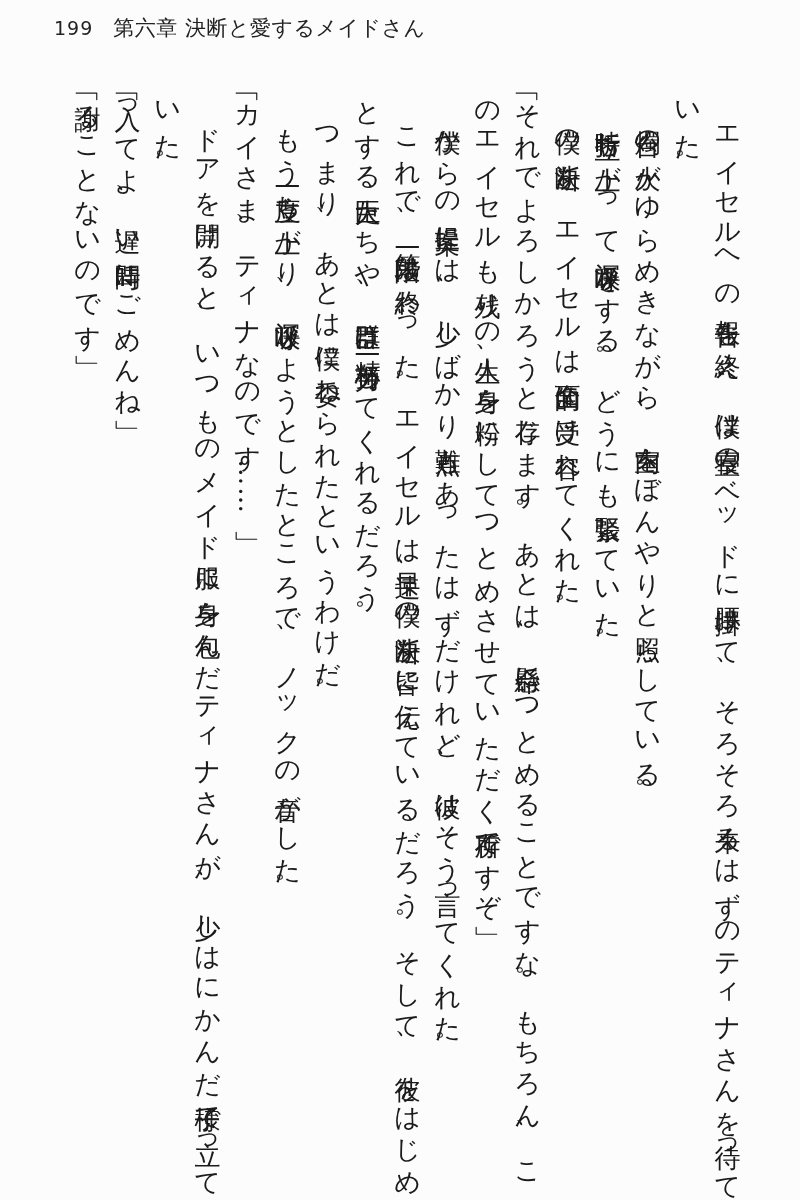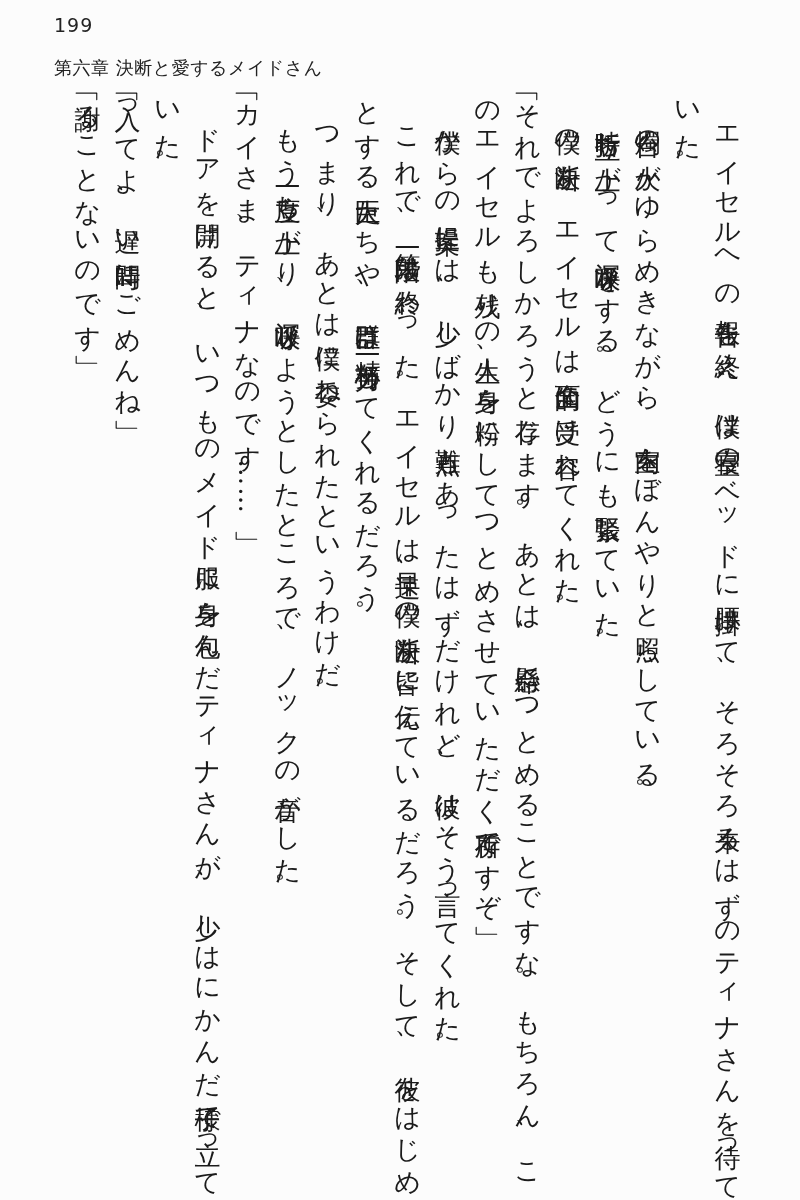--- a/index.html
+++ b/index.html
@@ -17,29 +17,28 @@
     font-family: "DejaVu Serif", "Liberation Serif", serif;
   }
   .header {
     position: absolute;
     top: 14px;
     left: 54px;
     display: flex;
     align-items: baseline;
     gap: 20px;
     font-family: "DejaVu Sans", "Liberation Sans", sans-serif;
-    flex-direction: column;
   }
   .page-number {
     font-size: 19px;
     letter-spacing: 1px;
     color: #222;
   }
   .chapter-title {
-    font-size: 18px;
+    font-size: 21px;
     letter-spacing: 0.5px;
     color: #222;
   }
   .body-text {
     position: absolute;
     top: 84px;
     right: 52px;
     height: 1115px;
     writing-mode: vertical-rl;
     -webkit-writing-mode: vertical-rl;

